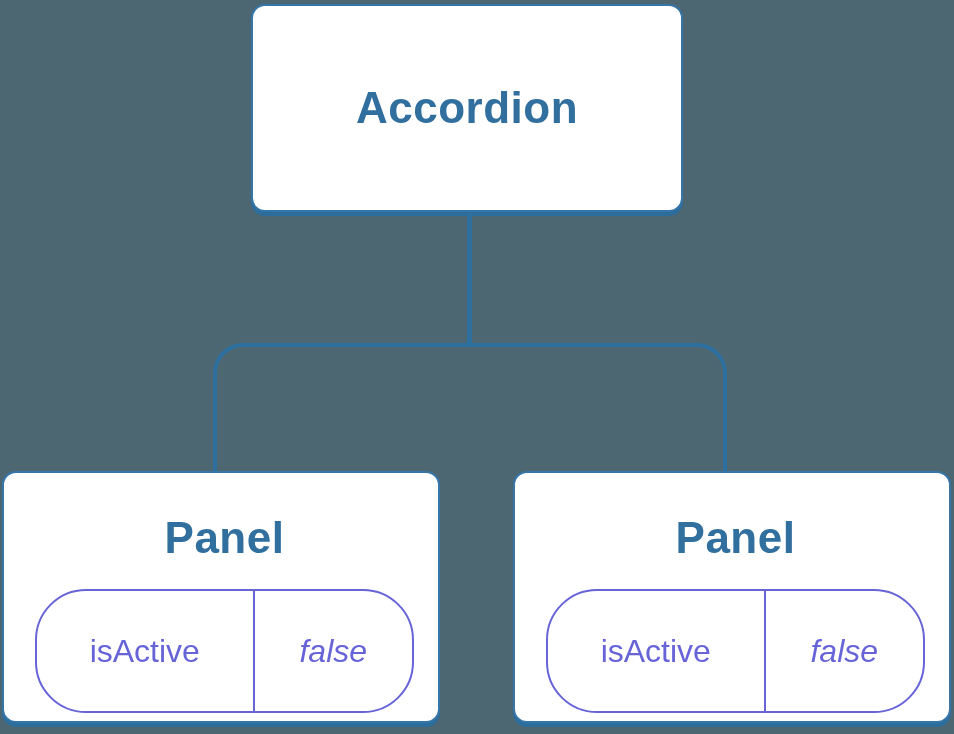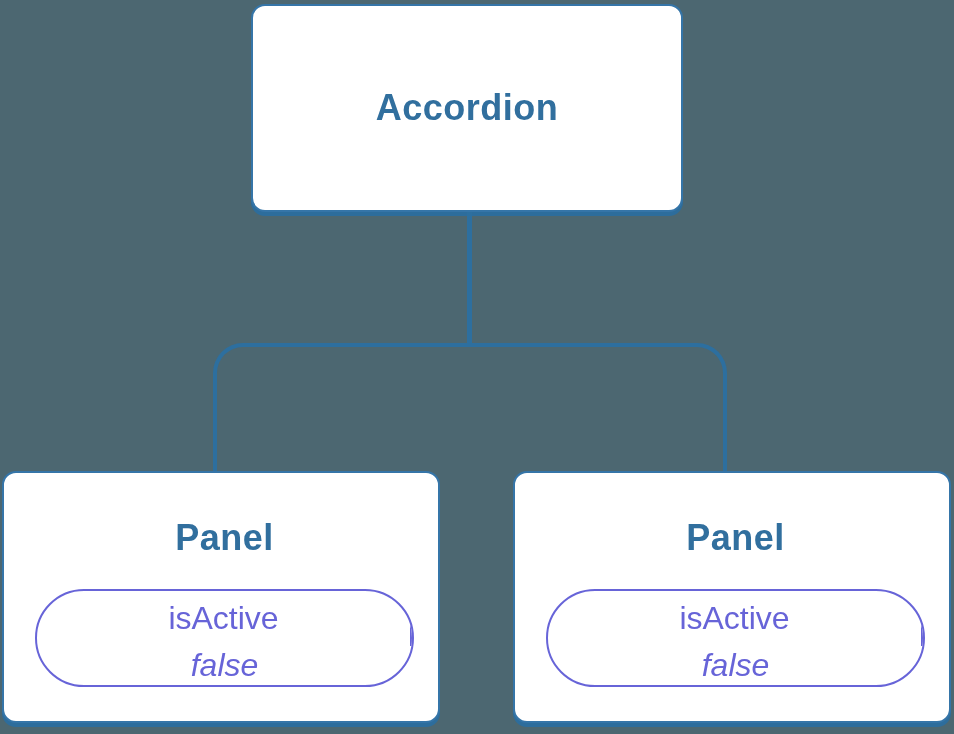--- a/index.html
+++ b/index.html
@@ -11,21 +11,21 @@
   }
   .node {
     position: absolute;
     background: #ffffff;
     border: 2px solid #3575a8;
     border-radius: 14px;
     box-shadow: 0 4px 0 #2d6d9c;
   }
   .node-label {
     color: #316f9e;
-    font-size: 36px;
+    font-size: 44px;
     font-weight: 600;
     letter-spacing: 0.5px;
     text-align: center;
   }
   .root-node {
     left: 251px; top: 4px;
     width: 432px; height: 208px;
     display: flex; align-items: center; justify-content: center;
   }
   .stem {
@@ -46,30 +46,29 @@
   .panel-node {
     top: 471px;
     width: 438px; height: 252px;
     padding: 44px 24px 0 31px;
   }
   .panel-left  { left: 2px; }
   .panel-right { left: 513px; }
   .panel-title { line-height: 42px; }
   .state-pill {
     margin-top: 30px;
-    height: 98px;
+    height: 124px;
     border: 2px solid #6764d8;
     border-radius: 51px;
     display: flex;
     align-items: stretch;
     color: #6764d8;
     font-size: 32px;
     overflow: hidden;
     background: #ffffff;
-    flex-direction: column;
   }
   .state-cell {
     display: flex; align-items: center; justify-content: center;
     white-space: nowrap;
   }
   .state-key   { flex: 0 0 58%; border-right: 2px solid #6764d8; }
   .state-value { flex: 1 1 auto; font-style: italic; }
 </style>
 </head>
 <body>

